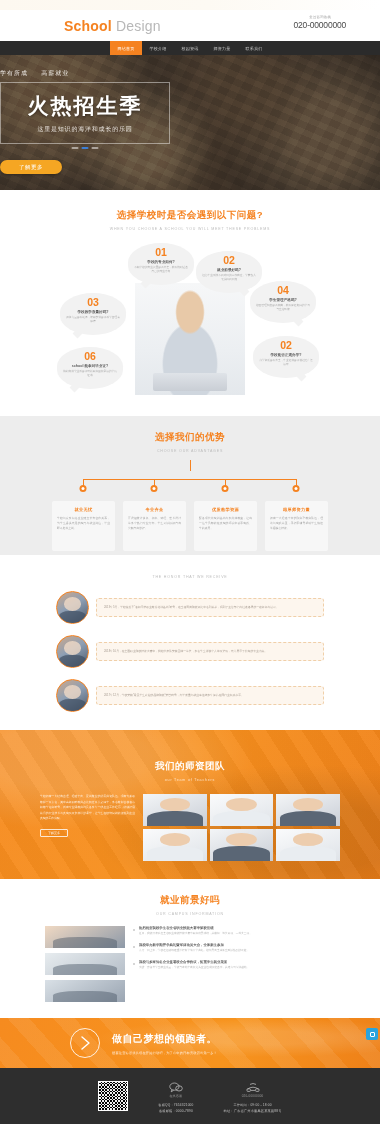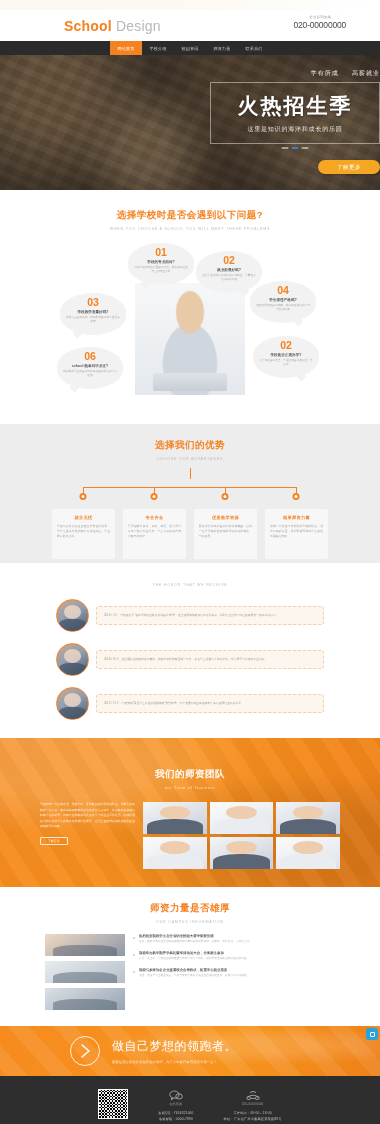--- a/index.html
+++ b/index.html
@@ -57,21 +57,21 @@
   }
   .hero:before {
     content:""; position:absolute; inset:0;
     background:
       repeating-linear-gradient(23deg, rgba(255,255,255,.05) 0 6px, rgba(0,0,0,.07) 6px 13px),
       repeating-linear-gradient(-62deg, rgba(255,255,255,.04) 0 9px, rgba(0,0,0,.06) 9px 19px);
     mix-blend-mode: overlay;
   }
   .hero-shade { position:absolute; inset:0; background: rgba(30,26,22,.42); }
   .hero-inner { position: relative; z-index: 3; height: 100%;
-    display:flex; flex-direction: column; align-items:flex-end; }
+    display:flex; flex-direction: column; align-items:flex-start; }
   .hero-eyebrow { margin-top: 14px; font-size: 6px; color:#f0ece7; letter-spacing: 1px; }
   .hero-frame {
     margin-top: 4px; width: 170px; height: 62px; border: 1px solid rgba(255,255,255,.45);
     display:flex; flex-direction:column; align-items:center; justify-content:center;
     position: relative;
   }
   .hero-title { font-size: 21px; font-weight: bold; color:#fff; letter-spacing: 2px;
                 text-shadow: 0 1px 3px rgba(0,0,0,.45); }
   .hero-sub { font-size: 6px; color:#e9e4de; letter-spacing: .8px; margin-top: 5px; }
   .hero-dots { position:absolute; bottom:-6px; left:50%; transform: translateX(-50%);
@@ -85,21 +85,21 @@
     box-shadow: 0 1px 3px rgba(0,0,0,.3);
   }
 
   
   .sec-head { text-align:center; }
   .sec-title { font-size: 9.5px; font-weight: bold; color:#f58220; letter-spacing: .5px; }
   .sec-sub { font-size: 3.6px; color:#bdbdbd; letter-spacing: .8px; margin-top: 5px; }
   .sec-rule { width:1px; height:11px; background:#f58220; margin: 7px auto 0; }
 
   
-  .faq { background:#fff; padding: 19px 0 22px; position: relative; }
+  .faq { background:#fff; padding: 19px 0 14px; position: relative; }
   .faq-stage { position: relative; width: 380px; height: 165px; margin-top: 6px; }
   .faq-photo {
     position:absolute; left: 50%; transform: translateX(-50%); top: 46px;
     width: 110px; height: 112px;
     background:
       radial-gradient(ellipse at 50% 26%, #e8c9a8 0 17%, rgba(0,0,0,0) 19%),
       radial-gradient(ellipse at 50% 72%, #cfd6de 0 34%, rgba(0,0,0,0) 36%),
       linear-gradient(180deg,#f6f7f8 0%,#eceff2 60%,#e4e8ec 100%);
   }
   .faq-photo:after{
@@ -229,21 +229,21 @@
   .cta:before{
     content:""; position:absolute; inset:-20%;
     background: repeating-linear-gradient(48deg, rgba(255,255,255,.08) 0 16px, rgba(0,0,0,0) 16px 34px);
   }
   .cta-circle {
     position: relative; margin-left: 70px; width: 30px; height: 30px; border-radius:50%;
     border: 1px solid rgba(255,255,255,.85); display:flex; align-items:center; justify-content:center;
   }
   .cta-circle svg { display:block; }
   .cta-text { position:relative; margin-left: 12px; }
-  .cta-h { font-size: 12px; color:#fff; font-weight:normal; letter-spacing:.5px; }
+  .cta-h { font-size: 10px; color:#fff; font-weight:bold; letter-spacing:.5px; }
   .cta-p { font-size: 3.2px; color:#ffeedd; margin-top: 5px; letter-spacing:.2px; }
 
   
   .footer { background:#2e2e2e; padding: 13px 0 10px; }
   .foot-cols { display:flex; justify-content:center; gap: 30px; align-items:flex-start; }
   .fcol { text-align:center; color:#bdbdbd; }
   .qr { width: 30px; height: 30px; background:#fff; padding:1px; margin: 0 auto; }
   .qr-inner{
     width:100%; height:100%;
     background-image:
@@ -428,21 +428,21 @@
         <div class="tcell"></div>
         <div class="tcell w"></div>
         <div class="tcell"></div>
         <div class="tcell w"></div>
       </div>
     </div>
   </div>
 
   <div class="news">
     <div class="sec-head">
-      <div class="sec-title">师资力量是否雄厚</div>
+      <div class="sec-title">就业前景好吗</div>
       <div class="sec-sub">OUR CAMPUS INFORMATION</div>
     </div>
     <div class="news-wrap">
       <div class="news-imgs">
         <div class="news-img a"></div>
         <div class="news-img b"></div>
         <div class="news-img c"></div>
       </div>
       <div class="news-list">
         <div class="news-item">

